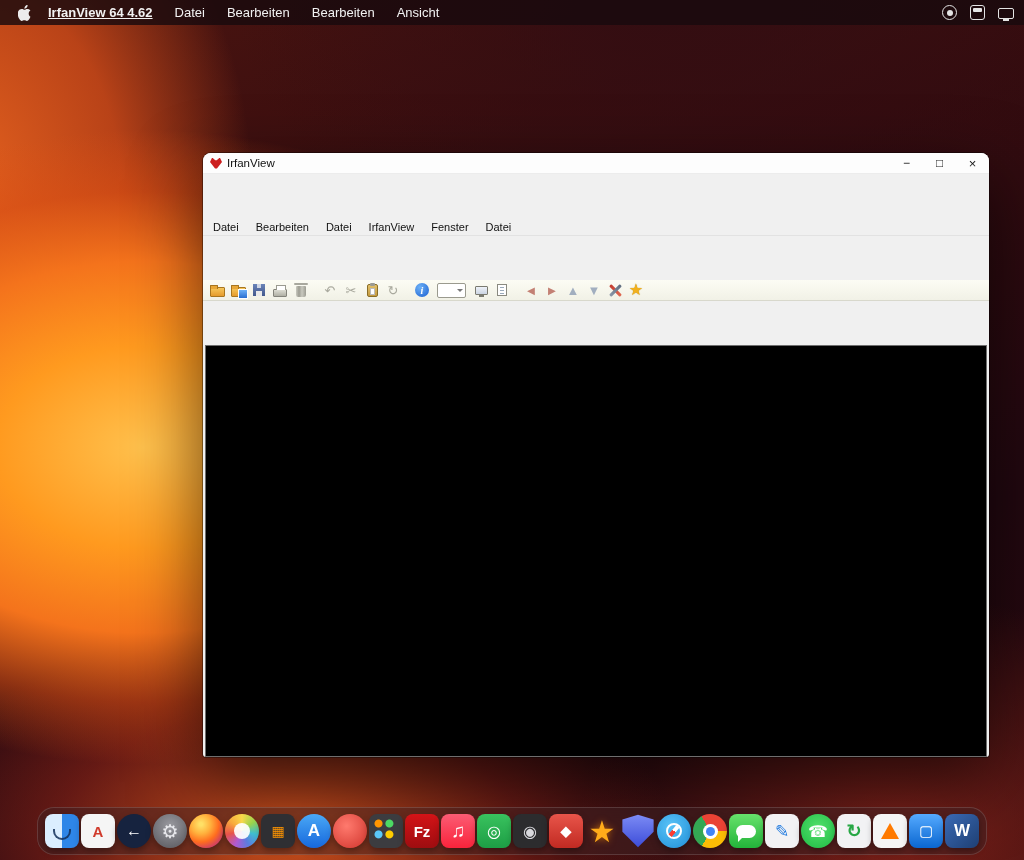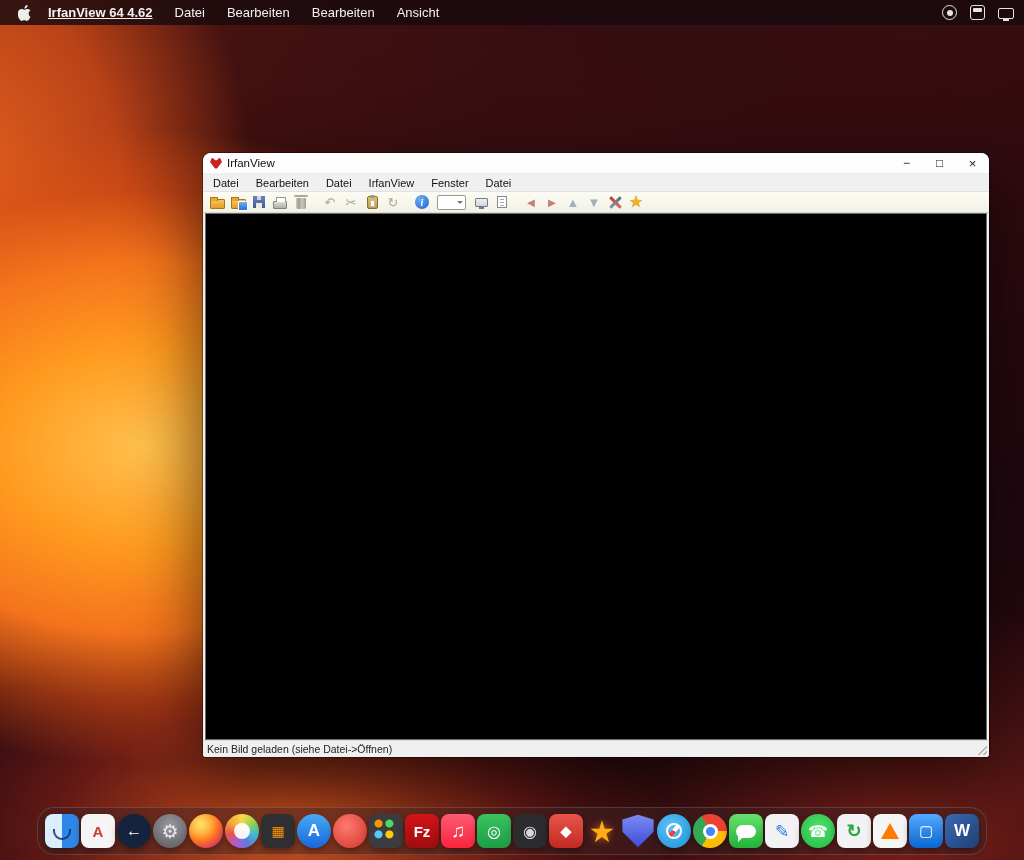--- a/index.html
+++ b/index.html
@@ -29,21 +29,21 @@
   .mbi-record::after { content:""; position:absolute; inset:3.5px; background:#e4e4e4; border-radius:50%; }
   .mbi-window { border:1.5px solid #e4e4e4; border-radius:3px; }
   .mbi-window::after { content:""; position:absolute; left:2px; right:2px; top:2px; height:4px; background:#e4e4e4; border-radius:1px; }
   .mbi-display { width:16px; height:11px; border:1.5px solid #e4e4e4; border-radius:2px; margin-top:1px; }
   .mbi-display::after { content:""; position:absolute; left:4px; right:4px; bottom:-3.5px; height:2px; background:#e4e4e4; }
 
   
   .win { position:absolute; left:203px; top:153px; width:786px; height:604px;
     background:#f0f0f0; border-radius:8px 8px 3px 3px;
     box-shadow:0 25px 70px rgba(0,0,0,.6), 0 0 0 1px rgba(0,0,0,.35);
-    display:flex; flex-direction:column; z-index:20; }
+    display:flex; flex-direction:column; z-index:20;gap:44px; }
   .win-titlebar { height:21px; background:#fdfdfd; border-radius:8px 8px 0 0;
     display:flex; align-items:center; padding:0 0 0 7px; font-size:11.5px; color:#111;
     border-bottom:1px solid #ececec; }
   .iv-icon { width:12px; height:11px; background:#cc1f1f; margin-right:5px;
     clip-path:polygon(18% 0, 44% 24%, 56% 24%, 82% 0, 100% 42%, 58% 100%, 42% 100%, 0 42%); }
   .win-controls { margin-left:auto; display:flex; height:100%; }
   .wbtn { width:33px; height:100%; display:flex; align-items:center; justify-content:center;
     font-size:12px; color:#1a1a1a; cursor:default; }
   .wbtn.close { border-radius:0 8px 0 0; font-size:13px; }
 
@@ -272,24 +272,20 @@
       <div class="tbtn">
           <span class="ic-tools"></span>
         </div>
       <div class="tbtn">
           <span class="tg star">★</span>
         </div>
     </div>
 
     <div class="canvas"></div>
 
-    <div class="statusbar">
-      <span>Kein Bild geladen (siehe Datei-&gt;Öffnen)</span>
-      <div class="grip"></div>
-    </div>
   </div>
 
   <div class="dock">
     <div class="dock-icon di-finder">
         <span class="dg"></span>
       </div>
     <div class="dock-icon di-texted">
         <span class="dg">A</span>
       </div>
     <div class="dock-icon di-arrowapp">

